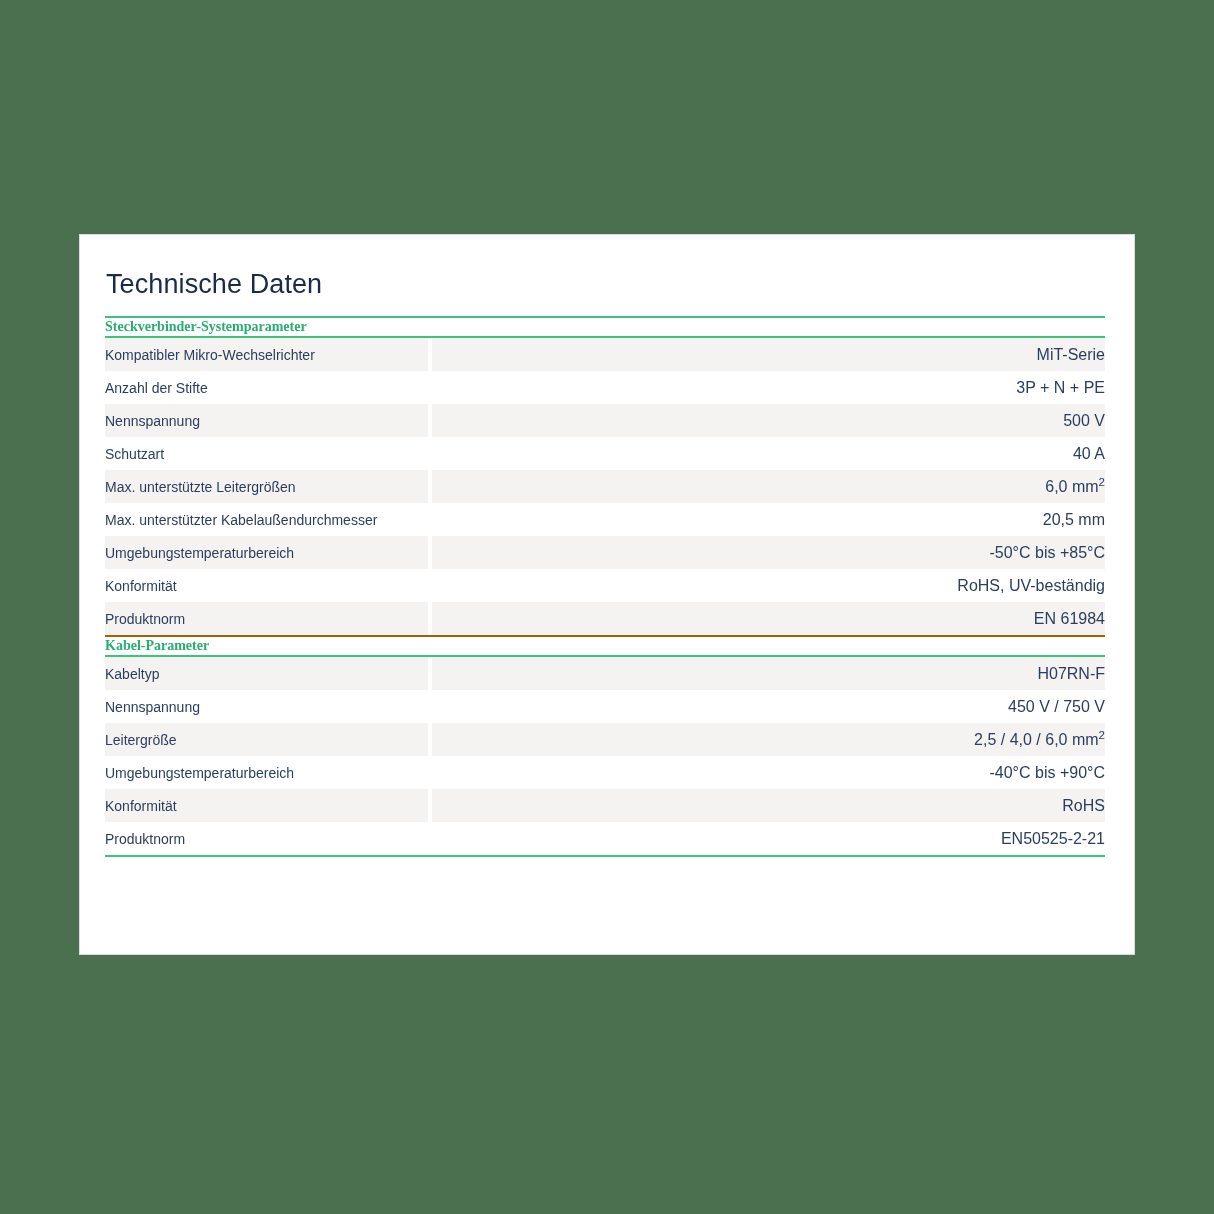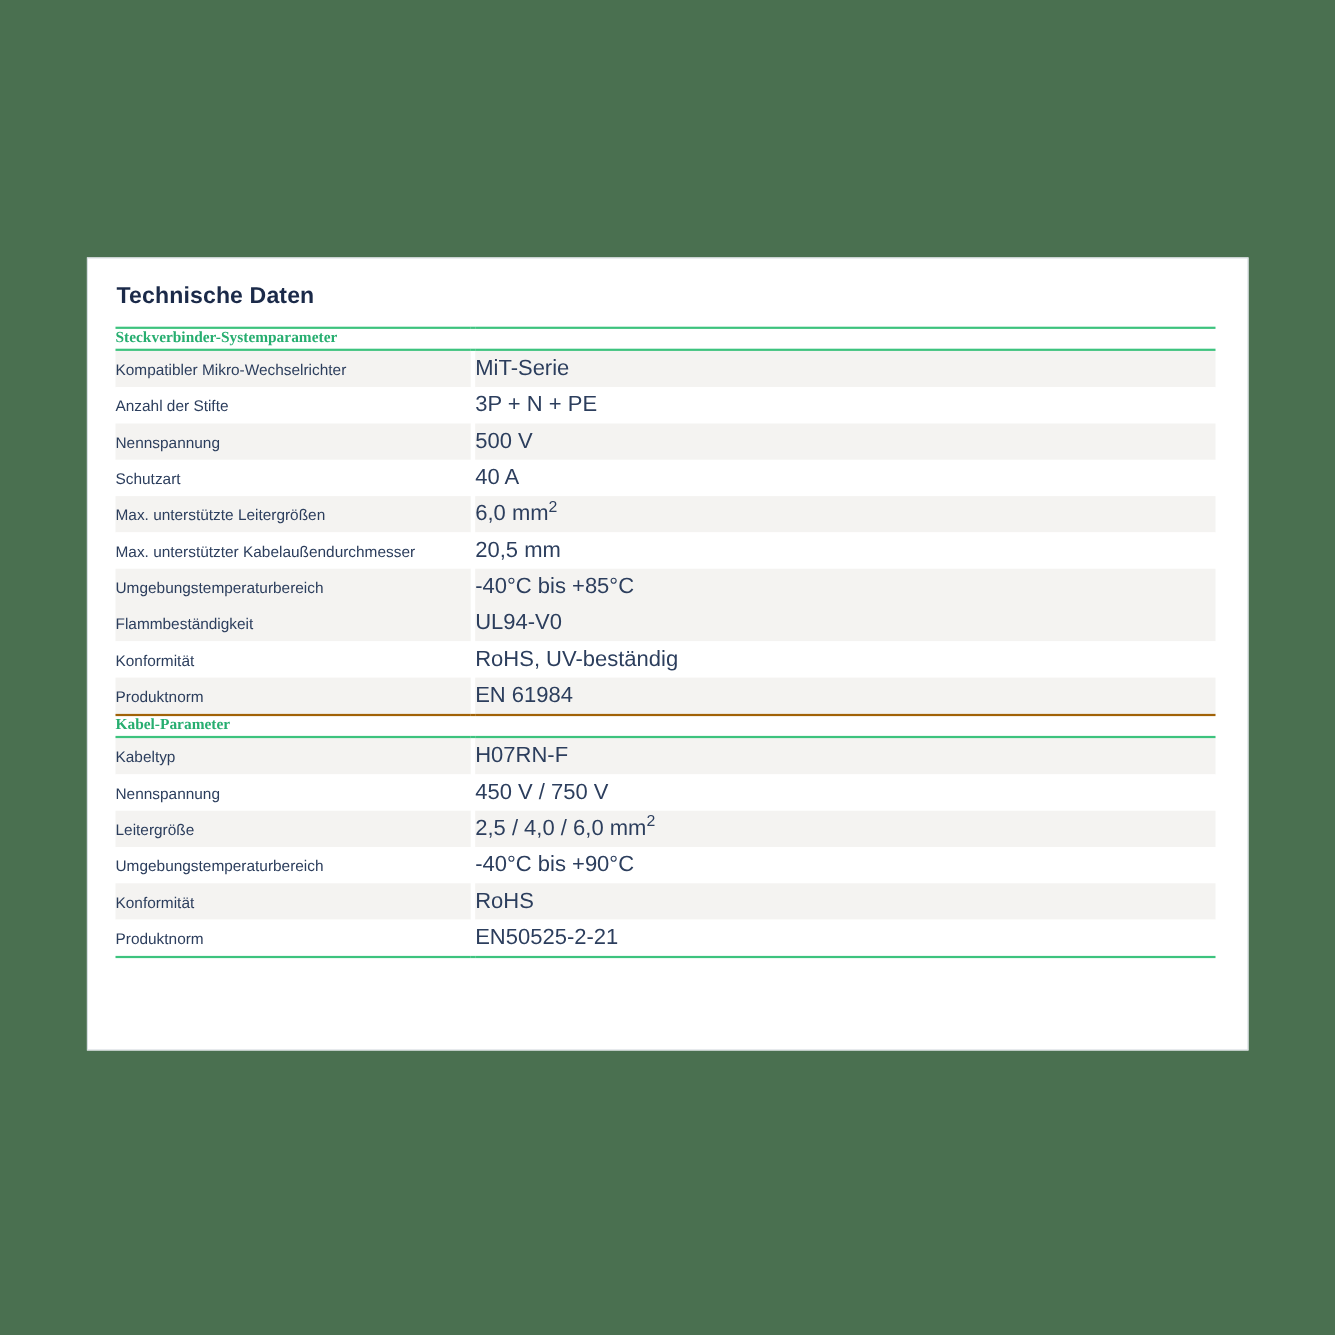--- a/index.html
+++ b/index.html
@@ -26,25 +26,25 @@
     border: 1px solid #d7dde2;
     box-sizing: border-box;
     padding: 0;
   }
 
   .card-inner {
     padding: 22px 32px 0 25px;
   }
 
   .card-title {
-    font-size: 21px;
-    font-weight: bold;
+    font-size: 27px;
+    font-weight: normal;
     color: #1b2a49;
     letter-spacing: 0.1px;
-    margin: 0 0 16px 0;
+    margin: 12px 0 16px 0;
     padding-left: 1px;
   }
 
   .spec-table {
     width: 1000px;
     border-collapse: collapse;
     table-layout: fixed;
   }
 
   .spec-table td {
@@ -86,23 +86,23 @@
   }
 
   td.label-cell {
     font-size: 14px;
     color: #2c3e5d;
     padding-left: 0;
     white-space: nowrap;
   }
 
   td.value-cell {
-    font-size: 20px;
+    font-size: 16px;
     color: #2c3e5d;
-    text-align: left;
+    text-align: right;
     margin-top: 20px;
   }
 
   tr.table-end-row td {
     border-top: 2px solid #3dc37e;
     height: 0;
     line-height: 0;
     font-size: 0;
   }
 
@@ -154,26 +154,21 @@
             <td class="cell value-cell">6,0 mm<sup class="unit-sup">2</sup></td>
           </tr>
           <tr class="data-row">
             <td class="cell label-cell">Max. unterstützter Kabelaußendurchmesser</td>
             <td class="cell-gap"></td>
             <td class="cell value-cell">20,5 mm</td>
           </tr>
           <tr class="data-row shaded">
             <td class="cell label-cell">Umgebungstemperaturbereich</td>
             <td class="cell-gap"></td>
-            <td class="cell value-cell">-40°C bis +85°C</td>
-          </tr>
-          <tr class="data-row shaded">
-            <td class="cell label-cell">Flammbeständigkeit</td>
-            <td class="cell-gap"></td>
-            <td class="cell value-cell">UL94-V0</td>
+            <td class="cell value-cell">-50°C bis +85°C</td>
           </tr>
           <tr class="data-row">
             <td class="cell label-cell">Konformität</td>
             <td class="cell-gap"></td>
             <td class="cell value-cell">RoHS, UV-beständig</td>
           </tr>
           <tr class="data-row shaded">
             <td class="cell label-cell">Produktnorm</td>
             <td class="cell-gap"></td>
             <td class="cell value-cell">EN 61984</td>

